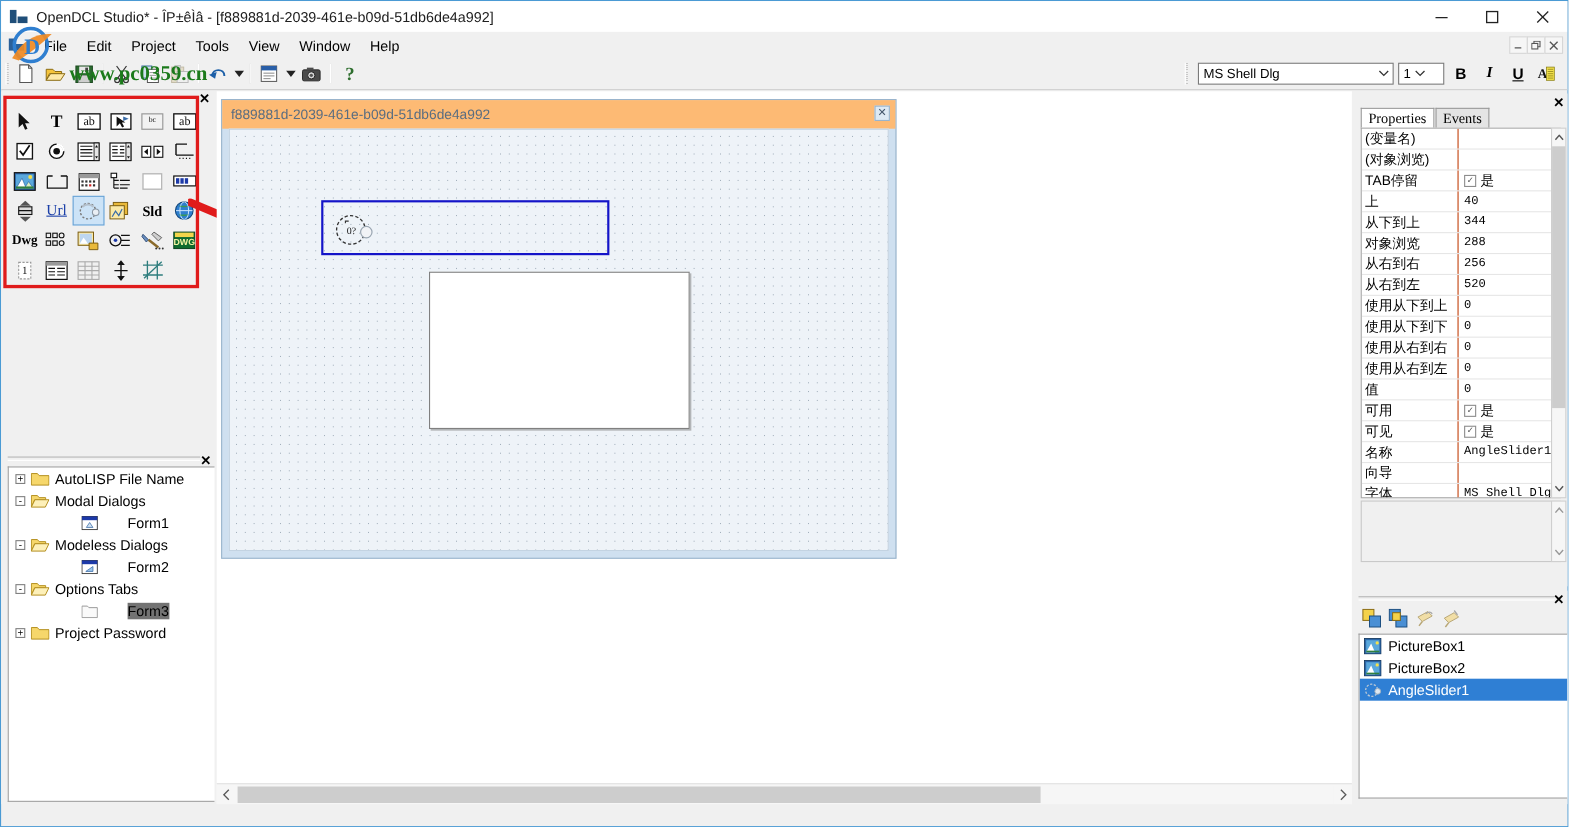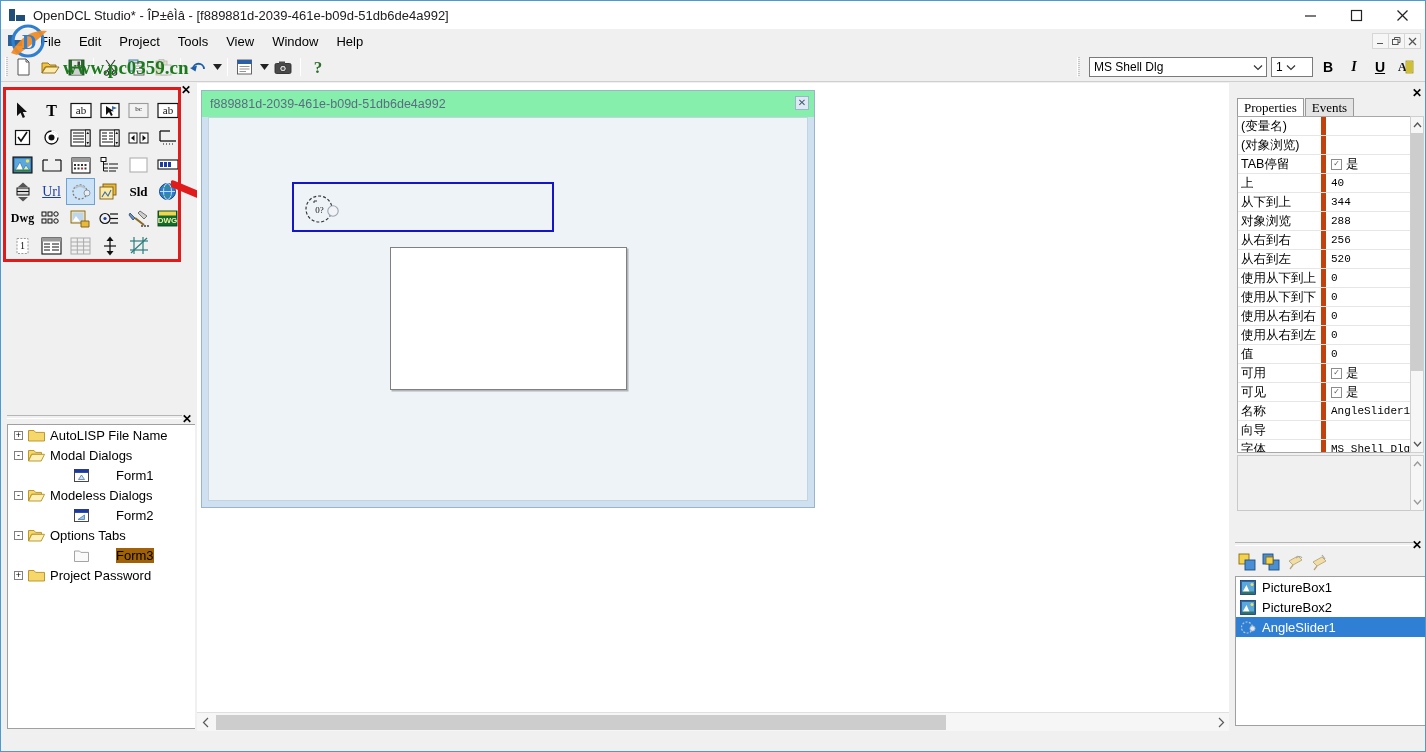--- a/index.html
+++ b/index.html
@@ -152,36 +152,36 @@
   .tree-row.indent { padding-left: 30px; gap: 22px; }
   .exp {
     width: 9px; height: 9px; border: 1px solid #808080; background: #fff;
     display: inline-flex; align-items: center; justify-content: center;
     font-size: 9px; line-height: 7px; color: #000; margin-right: 5px; flex: none;
     font-family: "Liberation Sans", sans-serif;
   }
   .dash { width: 14px; flex: none; color: #999; font-size: 11px; }
   .folder { width: 17px; height: 13px; margin-right: 5px; flex: none; position: relative; }
   .tree-label { font-family: "Liberation Sans", sans-serif; }
-  .tree-label.sel { background: #a16207; }
+  .tree-label.sel { background: #737373; }
   .formicon { width: 15px; height: 13px; margin-right: 5px; flex: none; }
 
   
   #canvas-area {
     position: absolute; left: 196px; top: 82px; width: 1032px; height: 648px;
     background: #ffffff;
   }
   #designer-win {
     position: absolute; left: 4px; top: 7px; width: 614px; height: 418px;
     background: #cfe0f0;
     border: 1px solid #9ab4cc;
   }
   #designer-title {
     position: absolute; left: 0; top: 0; width: 612px; height: 26px;
-    background: #86efac;
+    background: #fdba74;
     display: flex; align-items: center; padding-left: 8px;
     font-size: 12.5px; color: #5a6d80;
   }
   #designer-close {
     position: absolute; right: 5px; top: 5px; width: 14px; height: 14px;
     background: #dde9f4; border: 1px solid #9ab4cc;
     font-size: 10px; line-height: 12px; text-align: center; color: #44566b;
   }
   #form-surface {
     position: absolute; left: 6px; top: 26px; width: 600px; height: 384px;
@@ -232,21 +232,21 @@
   }
   .ptab.active { background: #ffffff; font-weight: normal; }
   #props-grid {
     position: absolute; left: 8px; top: 31px; width: 182px; height: 337px;
     background: #ffffff; border: 1px solid #a8a8a8; overflow: hidden;
   }
   .prow { display: flex; height: 19px; border-bottom: 1px solid #e6e6e6; }
   .pname {
     width: 88px; padding-left: 3px; font-size: 12.5px; color: #000;
     display: flex; align-items: center; white-space: nowrap; overflow: hidden;
-    border-right: 5px solid #c2410c;
+    border-right: 1px solid #c2410c;
   }
   .pval {
     flex: 1; padding-left: 5px; font-family: "Liberation Mono", monospace;
     font-size: 11px; color: #000; display: flex; align-items: center;
   }
   .pcheck {
     width: 11px; height: 11px; border: 1px solid #8c8c8c; background: #fff;
     display: inline-flex; align-items: center; justify-content: center;
     margin-right: 4px; color: #5a5a5a; font-size: 9px; line-height: 9px; flex: none;
   }

